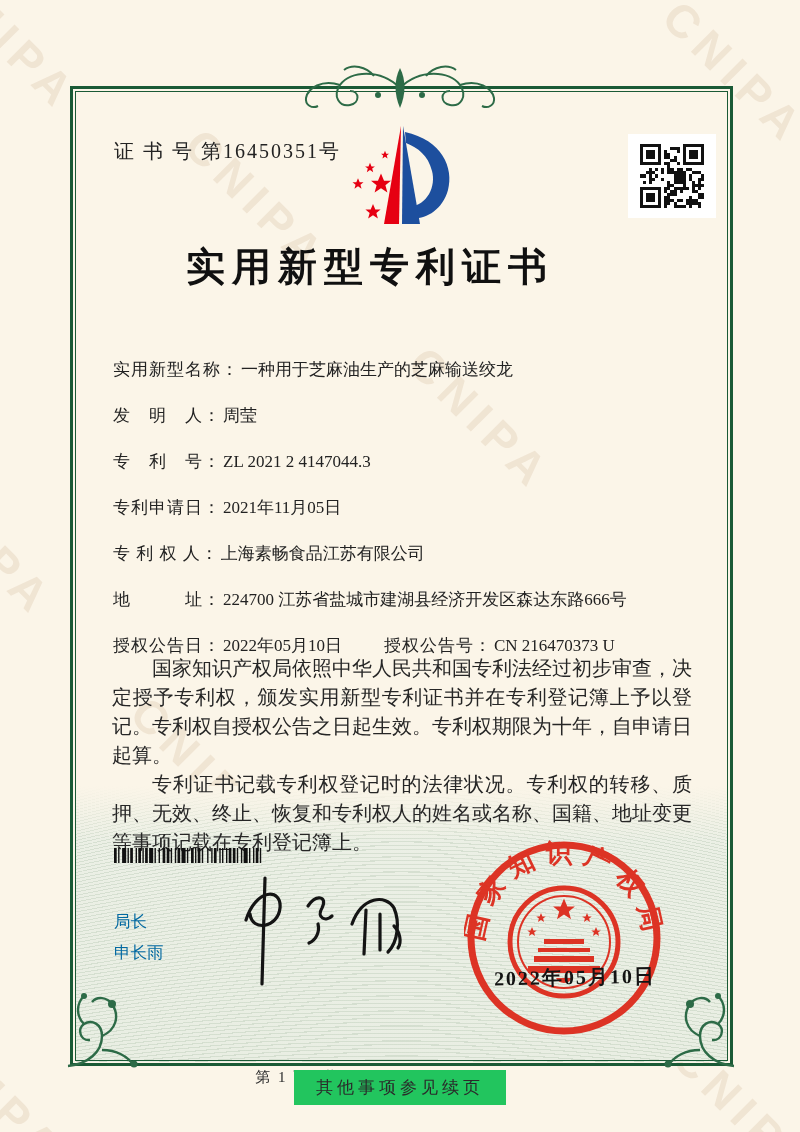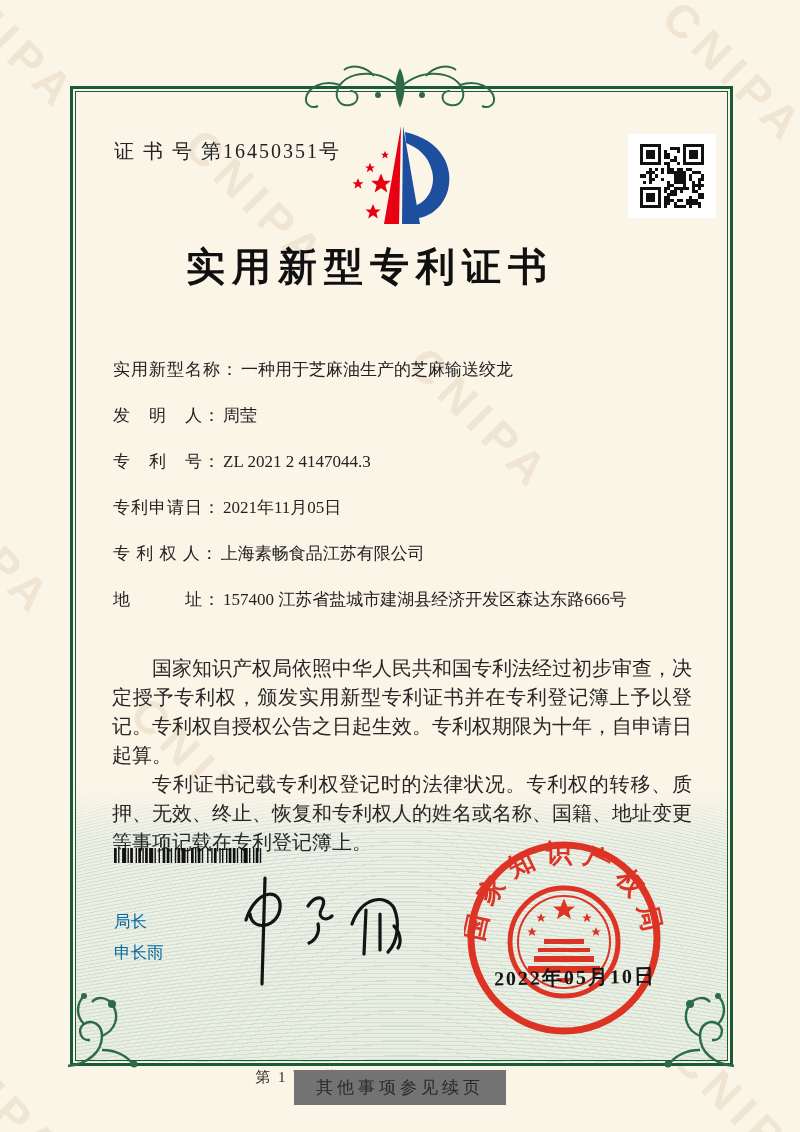--- a/index.html
+++ b/index.html
@@ -70,21 +70,21 @@
   .seal-date{
     left:494px;top:964px;font-size:20px;font-weight:bold;color:#141414;
     letter-spacing:2px;transform:rotate(-1deg);
   }
   .page-num{left:0;top:1068px;width:640px;text-align:center;font-size:15px;
     letter-spacing:2px;color:#2c2c2c;}
   .cont-note{
     left:0;top:1070px;width:800px;text-align:center;
   }
   .cont-note span{
-    display:inline-block;background:#737373;padding:6px 22px;
+    display:inline-block;background:#22c55e;padding:6px 22px;
     font-size:17px;letter-spacing:4px;color:#2a2a2a;
   }
   svg{display:block;}
 </style>
 </head>
 <body>
 
 <div>
   <span class="wm" style="left:-38px;top:-44px">CNIPA</span>
   <span class="wm" style="left:212px;top:118px">CNIPA</span>
@@ -304,21 +304,24 @@
   <div class="field-row">
     <span class="f-label">专　利　号：</span><span class="f-value">ZL 2021 2 4147044.3</span>
   </div>
   <div class="field-row">
     <span class="f-label">专利申请日：</span><span class="f-value">2021年11月05日</span>
   </div>
   <div class="field-row">
     <span class="f-label">专 利 权 人：</span><span class="f-value">上海素畅食品江苏有限公司</span>
   </div>
   <div class="field-row">
-    <span class="f-label">地　　　址：</span><span class="f-value">157400 江苏省盐城市建湖县经济开发区森达东路666号</span>
+    <span class="f-label">地　　　址：</span><span class="f-value">224700 江苏省盐城市建湖县经济开发区森达东路666号</span>
+  </div>
+  <div class="field-row">
+    <span class="f-label">授权公告日：</span><span class="f-value">2022年05月10日</span><span class="f-label pair2">授权公告号：</span><span class="f-value">CN 216470373 U</span>
   </div>
 </div>
 
 <div class="abs body-text">
   <p>国家知识产权局依照中华人民共和国专利法经过初步审查，决定授予专利权，颁发实用新型专利证书并在专利登记簿上予以登记。专利权自授权公告之日起生效。专利权期限为十年，自申请日起算。</p>
   <p>专利证书记载专利权登记时的法律状况。专利权的转移、质押、无效、终止、恢复和专利权人的姓名或名称、国籍、地址变更等事项记载在专利登记簿上。</p>
 </div>
 
 <svg id="barcode" class="abs barcode" width="206" height="15" viewBox="0 0 206 15">
     <rect x="0.0" y="0" width="2.7" height="15" fill="#111"></rect>

